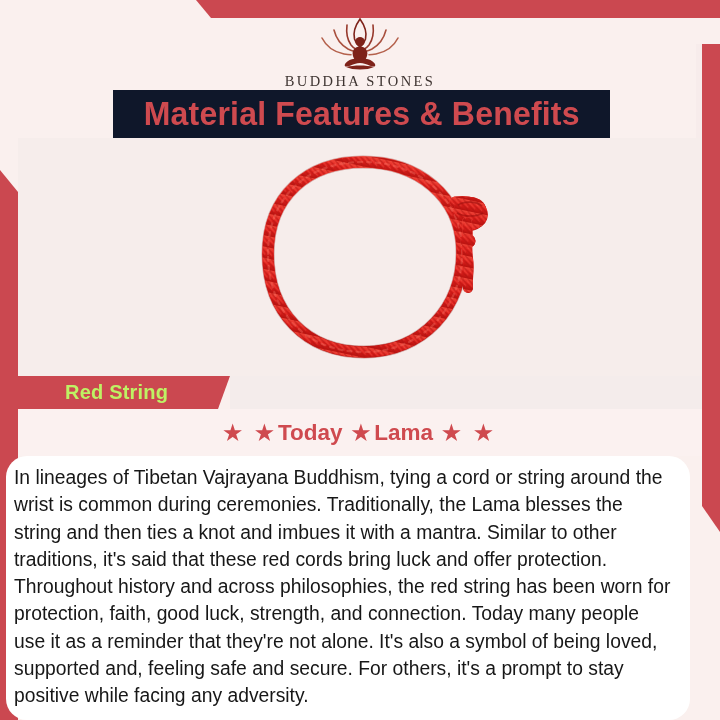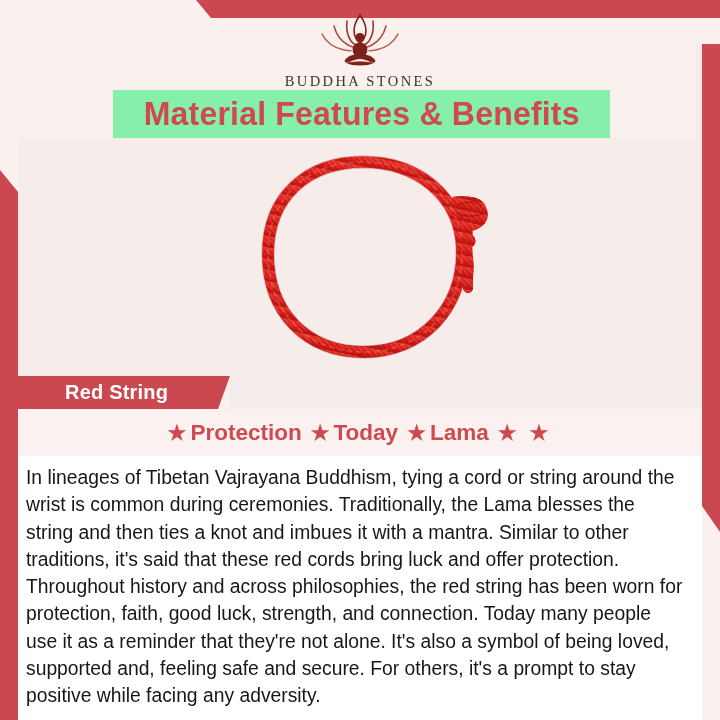--- a/index.html
+++ b/index.html
@@ -28,33 +28,33 @@
   }
   .bar-left {
     position:absolute; left:0; top:170px; width:18px; height:550px;
     background:#cb4850;
     clip-path: polygon(0 0, 18px 22px, 18px 550px, 0 550px);
   }
 
   
   .logo-wrap {
     position:absolute; top:12px; left:0; width:720px; height:78px;
-    display:flex; flex-direction:column; align-items:center; justify-content:space-between;
+    display:flex; flex-direction:column; align-items:center; justify-content:flex-end;
   }
   .logo-mark { width:108px; height:56px; display:block; }
   .logo-text {
     font-family:"Liberation Serif", serif;
     font-size:14.5px; letter-spacing:2.4px; color:#3d3330;
     margin-top:1px;
   }
 
   
   .title-band {
     position:absolute; top:90px; left:113px; width:497px; height:48px;
-    background:#86efac;
+    background:#0f172a;
     display:flex; align-items:center; justify-content:center;
   }
   .title-text {
     font-family:"Liberation Sans Narrow","Liberation Sans", sans-serif;
     font-weight:bold;
     font-size:33px;
     color:#cf4a4f;
     letter-spacing:0.2px;
     transform:scaleX(0.97);
     white-space:nowrap;
@@ -69,21 +69,21 @@
   .hero svg { position:absolute; top:0; left:0; }
 
   
   .ribbon {
     position:absolute; top:376px; left:18px; width:212px; height:33px;
     background:#cb4850;
     clip-path: polygon(0 0, 212px 0, 200px 33px, 0 33px);
     display:flex; align-items:center;
   }
   .ribbon-text {
-    color:#ffffff;
+    color:#bef264;
     font-family:"Liberation Sans Narrow","Liberation Sans", sans-serif;
     font-weight:bold;
     font-size:20px;
     margin-left:47px;
     letter-spacing:0.2px;
     white-space:nowrap;
   }
   .ribbon-strip {
     position:absolute; top:376px; left:230px; width:472px; height:33px;
     background:#f4eceb;
@@ -101,23 +101,24 @@
     font-family:"Liberation Sans Narrow","Liberation Sans", sans-serif;
     font-weight:bold;
     font-size:22.5px;
     white-space:nowrap;
   }
   .feat + .feat { margin-left:9px; }
   .feat .star { font-size:21px; margin-right:4px; line-height:1; }
 
   
   .body-panel {
-    position:absolute; top:456px; left:18px; width:684px; height:264px;
+    position:absolute; top:456px; left:6px; width:684px; height:264px;
     background:#ffffff;
     padding:8px 14px 0 8px;
+    border-radius:21px;
   }
   .body-text {
     font-family:"Liberation Sans Narrow","Liberation Sans", sans-serif;
     font-size:19.4px;
     line-height:27.3px;
     color:#171717;
     text-align:left;
     transform:scaleX(0.995);
     transform-origin:left top;
   }
@@ -193,21 +194,20 @@
 </div>
 
 <div class="ribbon-strip"></div>
 <div class="ribbon">
   <span class="ribbon-text">Red String</span>
 </div>
 
 <div class="features">
   <div class="feat">
     <span class="star">★</span>
-    <span>Protection</span>
   </div>
   <div class="feat">
     <span class="star">★</span>
     <span>Today</span>
   </div>
   <div class="feat">
     <span class="star">★</span>
     <span>Lama</span>
   </div>
   <div class="feat">

